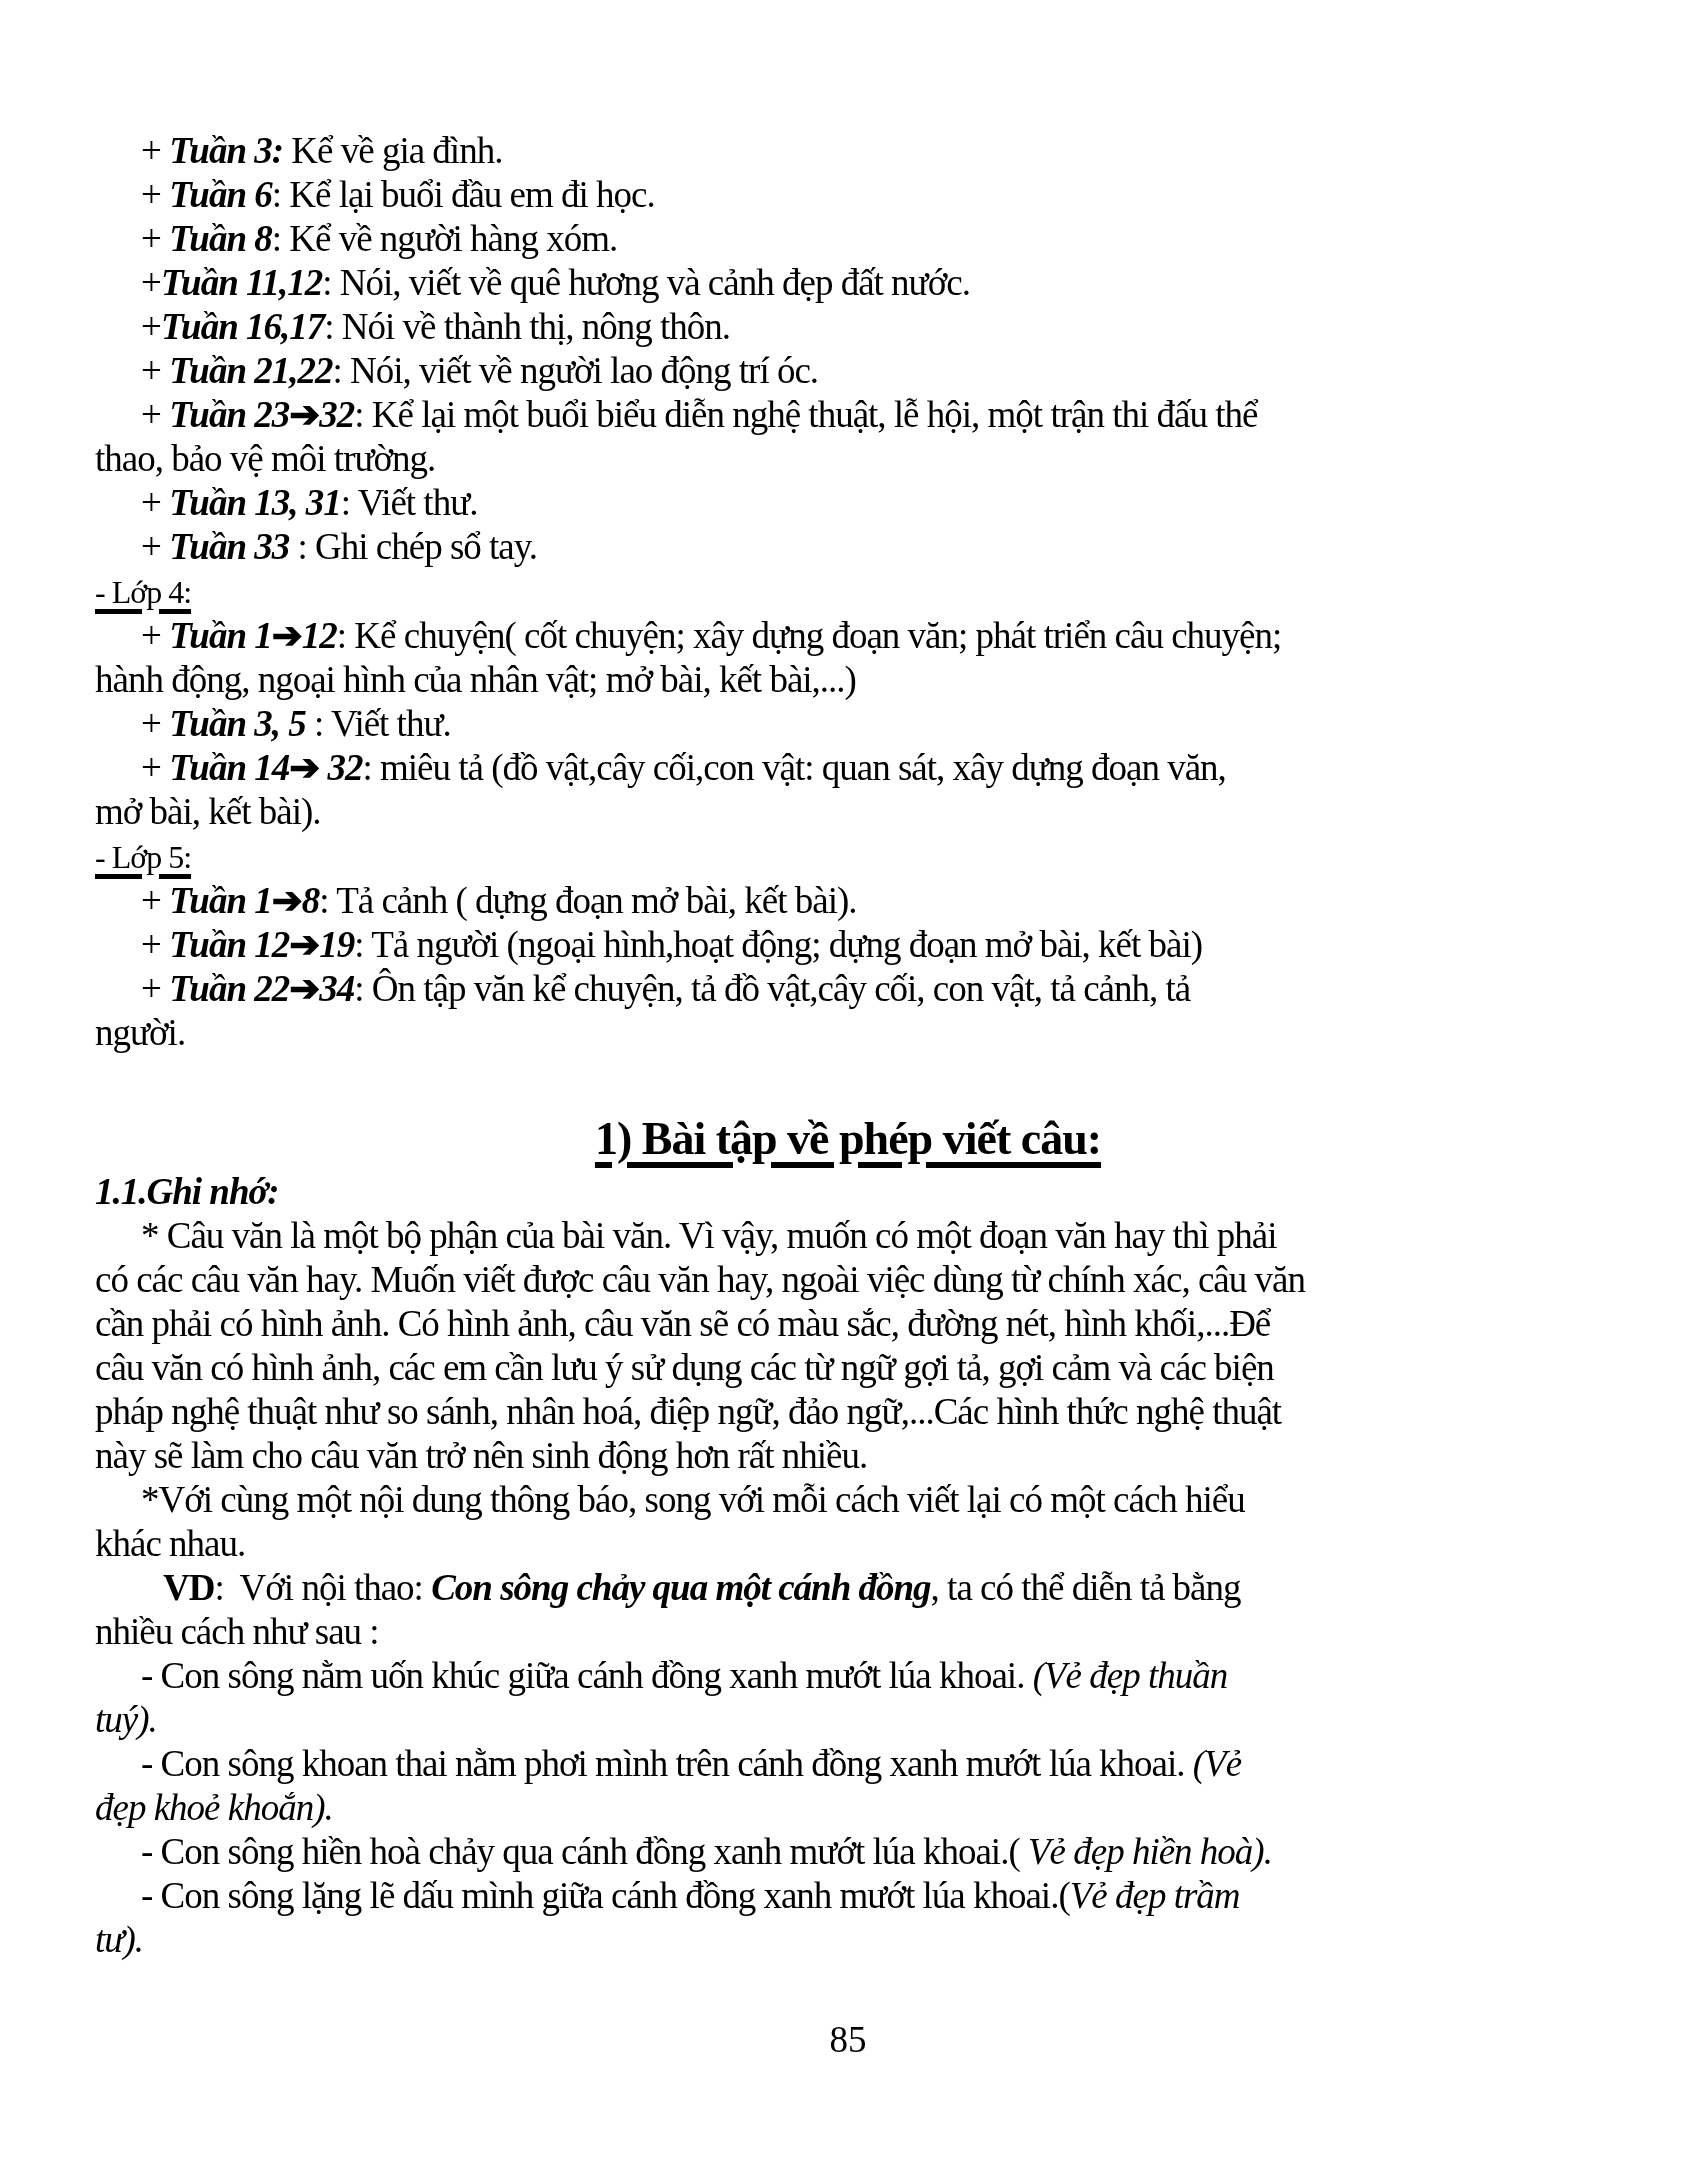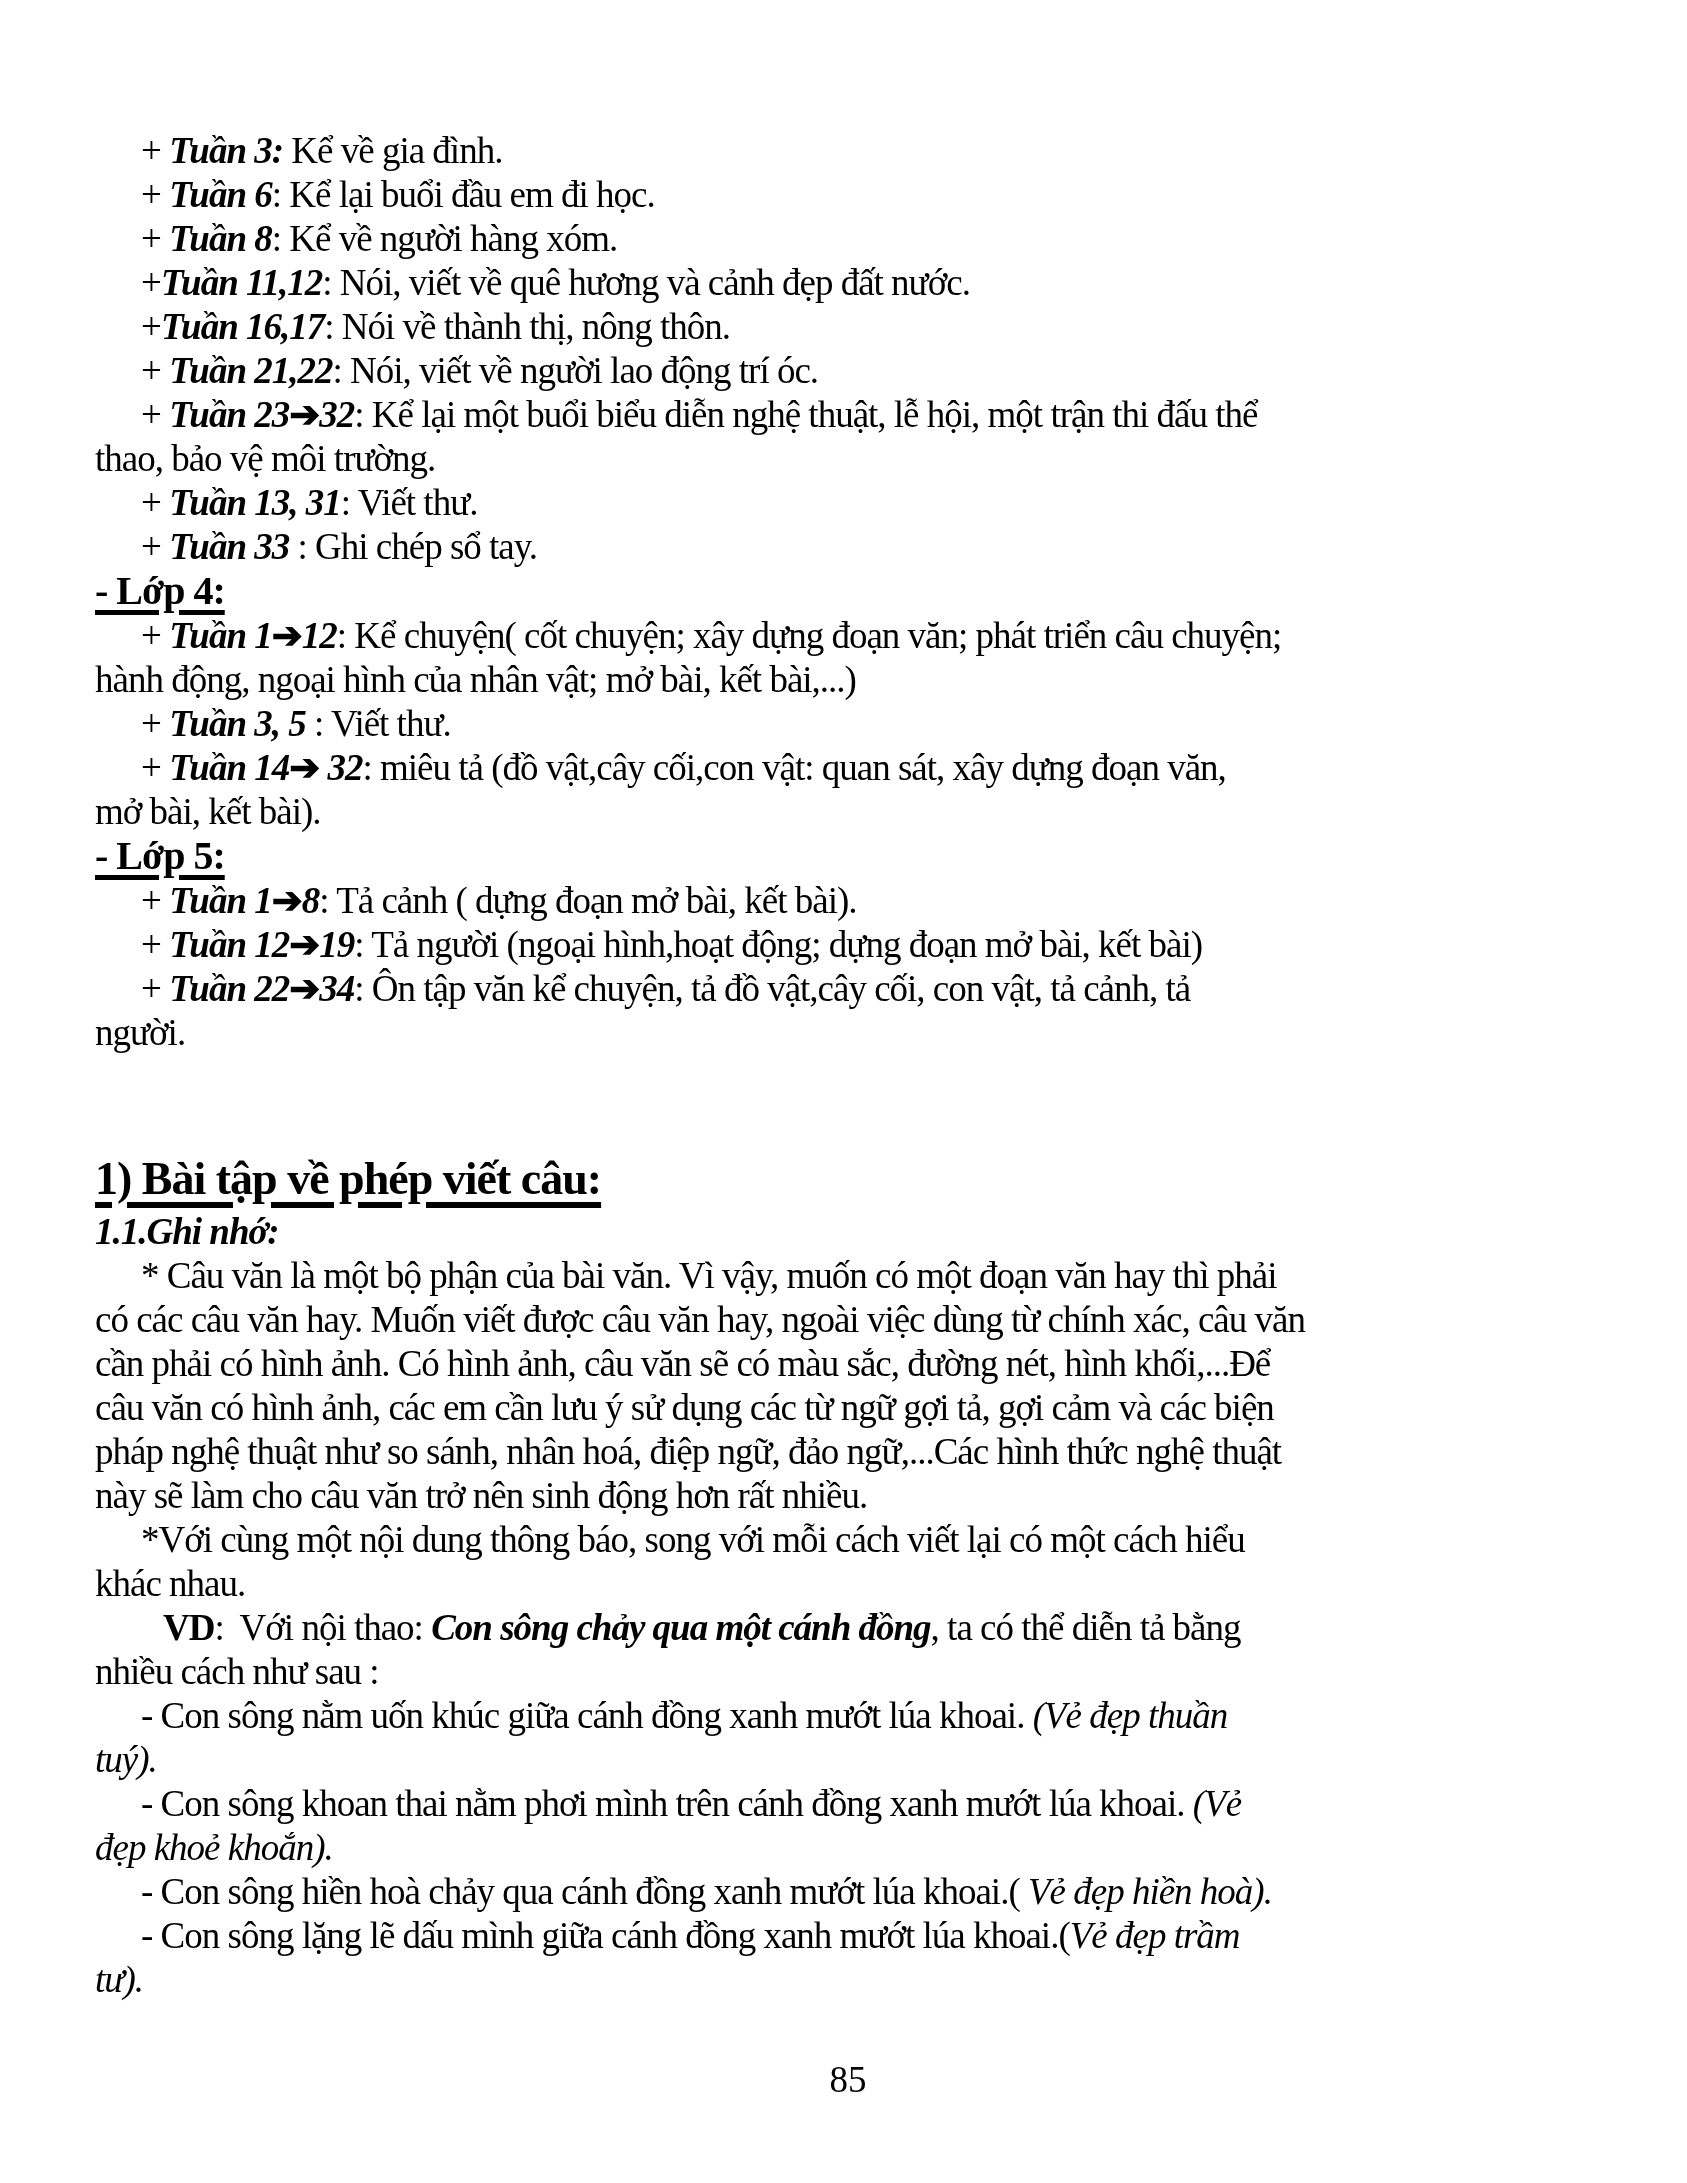--- a/index.html
+++ b/index.html
@@ -19,22 +19,22 @@
     line-height: 44px;
     letter-spacing: -1px;
     white-space: pre;
   }
   .ind { padding-left: 46px; }
   .bi { font-weight: bold; font-style: italic; }
   .b  { font-weight: bold; margin-left: 22px; }
   .i  { font-style: italic; margin-top: 16px; }
   .ar { font-weight: bold; font-style: normal; }
   .lop {
-    font-size: 40px;
-    font-weight: bold;
+    font-size: 32px;
+    font-weight: normal;
     text-decoration: underline;
     text-decoration-thickness: 4.6px;
     text-underline-offset: 6px;
   }
   .h-line { line-height: 56px; }
   .h {
     font-size: 46px;
     font-weight: bold;
     text-decoration: underline;
     text-decoration-thickness: 6px;
@@ -66,21 +66,21 @@
       <div class="line ind"><span>+ </span><span class="bi">Tuần 1</span><span class="ar">➔</span><span class="bi">12</span><span>: Kể chuyện( cốt chuyện; xây dựng đoạn văn; phát triển câu chuyện;</span></div>
       <div class="line"><span>hành động, ngoại hình của nhân vật; mở bài, kết bài,...)</span></div>
       <div class="line ind"><span>+ </span><span class="bi">Tuần 3, 5</span><span> : Viết thư.</span></div>
       <div class="line ind"><span>+ </span><span class="bi">Tuần 14</span><span class="ar">➔</span><span class="bi"> 32</span><span>: miêu tả (đồ vật,cây cối,con vật: quan sát, xây dựng đoạn văn,</span></div>
       <div class="line"><span>mở bài, kết bài).</span></div>
       <div class="line"><span class="lop">- Lớp 5:</span></div>
       <div class="line ind"><span>+ </span><span class="bi">Tuần 1</span><span class="ar">➔</span><span class="bi">8</span><span>: Tả cảnh ( dựng đoạn mở bài, kết bài).</span></div>
       <div class="line ind"><span>+ </span><span class="bi">Tuần 12</span><span class="ar">➔</span><span class="bi">19</span><span>: Tả người (ngoại hình,hoạt động; dựng đoạn mở bài, kết bài)</span></div>
       <div class="line ind"><span>+ </span><span class="bi">Tuần 22</span><span class="ar">➔</span><span class="bi">34</span><span>: Ôn tập văn kể chuyện, tả đồ vật,cây cối, con vật, tả cảnh, tả</span></div>
       <div class="line"><span>người.</span></div>
-      <div class="line h-line" style="margin-top: 96px;"><span class="h">1) Bài tập về phép viết câu:</span></div>
+      <div class="line h-line" style="margin-top: 56px; text-align: center;"><span class="h">1) Bài tập về phép viết câu:</span></div>
       <div class="line"><span class="bi">1.1.Ghi nhớ:</span></div>
       <div class="line ind"><span>* Câu văn là một bộ phận của bài văn. Vì vậy, muốn có một đoạn văn hay thì phải</span></div>
       <div class="line"><span>có các câu văn hay. Muốn viết được câu văn hay, ngoài việc dùng từ chính xác, câu văn</span></div>
       <div class="line"><span>cần phải có hình ảnh. Có hình ảnh, câu văn sẽ có màu sắc, đường nét, hình khối,...Để</span></div>
       <div class="line"><span>câu văn có hình ảnh, các em cần lưu ý sử dụng các từ ngữ gợi tả, gợi cảm và các biện</span></div>
       <div class="line"><span>pháp nghệ thuật như so sánh, nhân hoá, điệp ngữ, đảo ngữ,...Các hình thức nghệ thuật</span></div>
       <div class="line"><span>này sẽ làm cho câu văn trở nên sinh động hơn rất nhiều.</span></div>
       <div class="line ind"><span>*Với cùng một nội dung thông báo, song với mỗi cách viết lại có một cách hiểu</span></div>
       <div class="line"><span>khác nhau.</span></div>
       <div class="line ind"><span class="b">VD</span><span>:  Với nội thao: </span><span class="bi">Con sông chảy qua một cánh đồng</span><span>, ta có thể diễn tả bằng</span></div>

